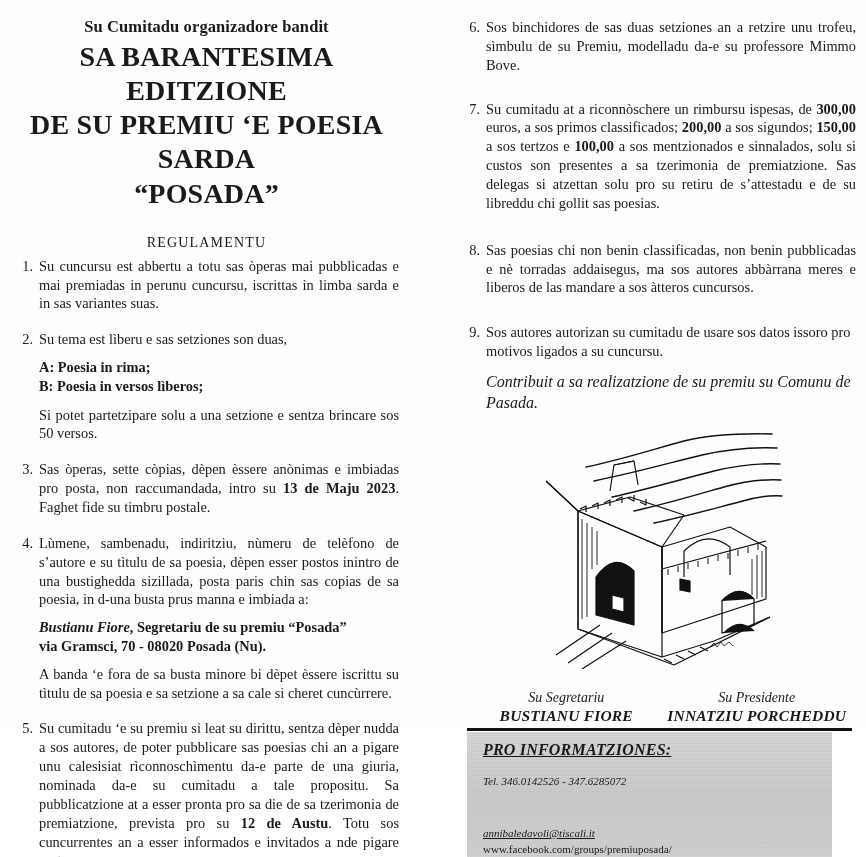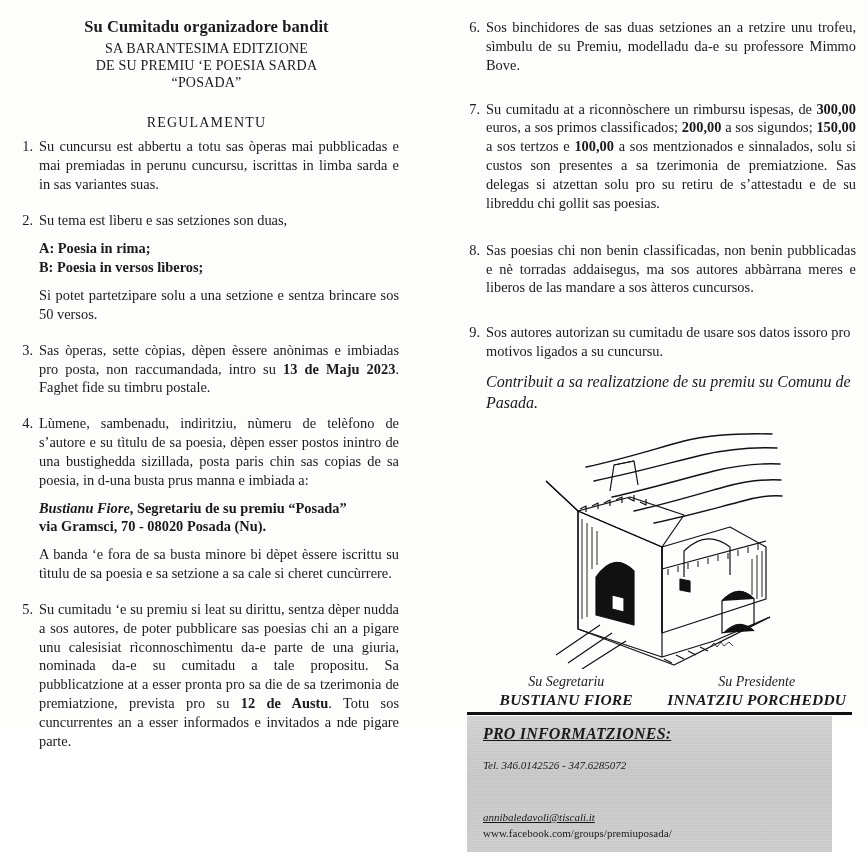--- a/index.html
+++ b/index.html
@@ -42,22 +42,22 @@
     margin-bottom: 6px;
   }
   .kicker {
     font-weight: bold;
     font-size: 16.5px;
     letter-spacing: .1px;
     margin: 10px 0 3px 0;
     line-height: 1.15;
   }
   .main-title {
-    font-weight: normal;
-    font-size: 14px;
+    font-weight: bold;
+    font-size: 28px;
     line-height: 1.22;
     letter-spacing: .2px;
     margin: 0;
   }
   .main-title .ln { display: block; }
   .regulamentu {
     font-weight: normal;
     font-size: 14px;
     letter-spacing: 1.2px;
     margin: 24px 0 3px 0;
@@ -114,21 +114,21 @@
     margin: 6px 0 0 0;
     display: flex;
     justify-content: center;
     align-items: flex-start;
   }
   .illustration svg { display: block; }
 
   
   .signatures {
     display: flex;
-    margin-top: 4px;
+    margin-top: 20px;
     padding: 0 4px 0 10px;
     font-style: italic;
   }
   .sig {
     flex: 1 1 50%;
     text-align: center;
   }
   .sig-role {
     font-size: 14px;
     font-style: italic;

